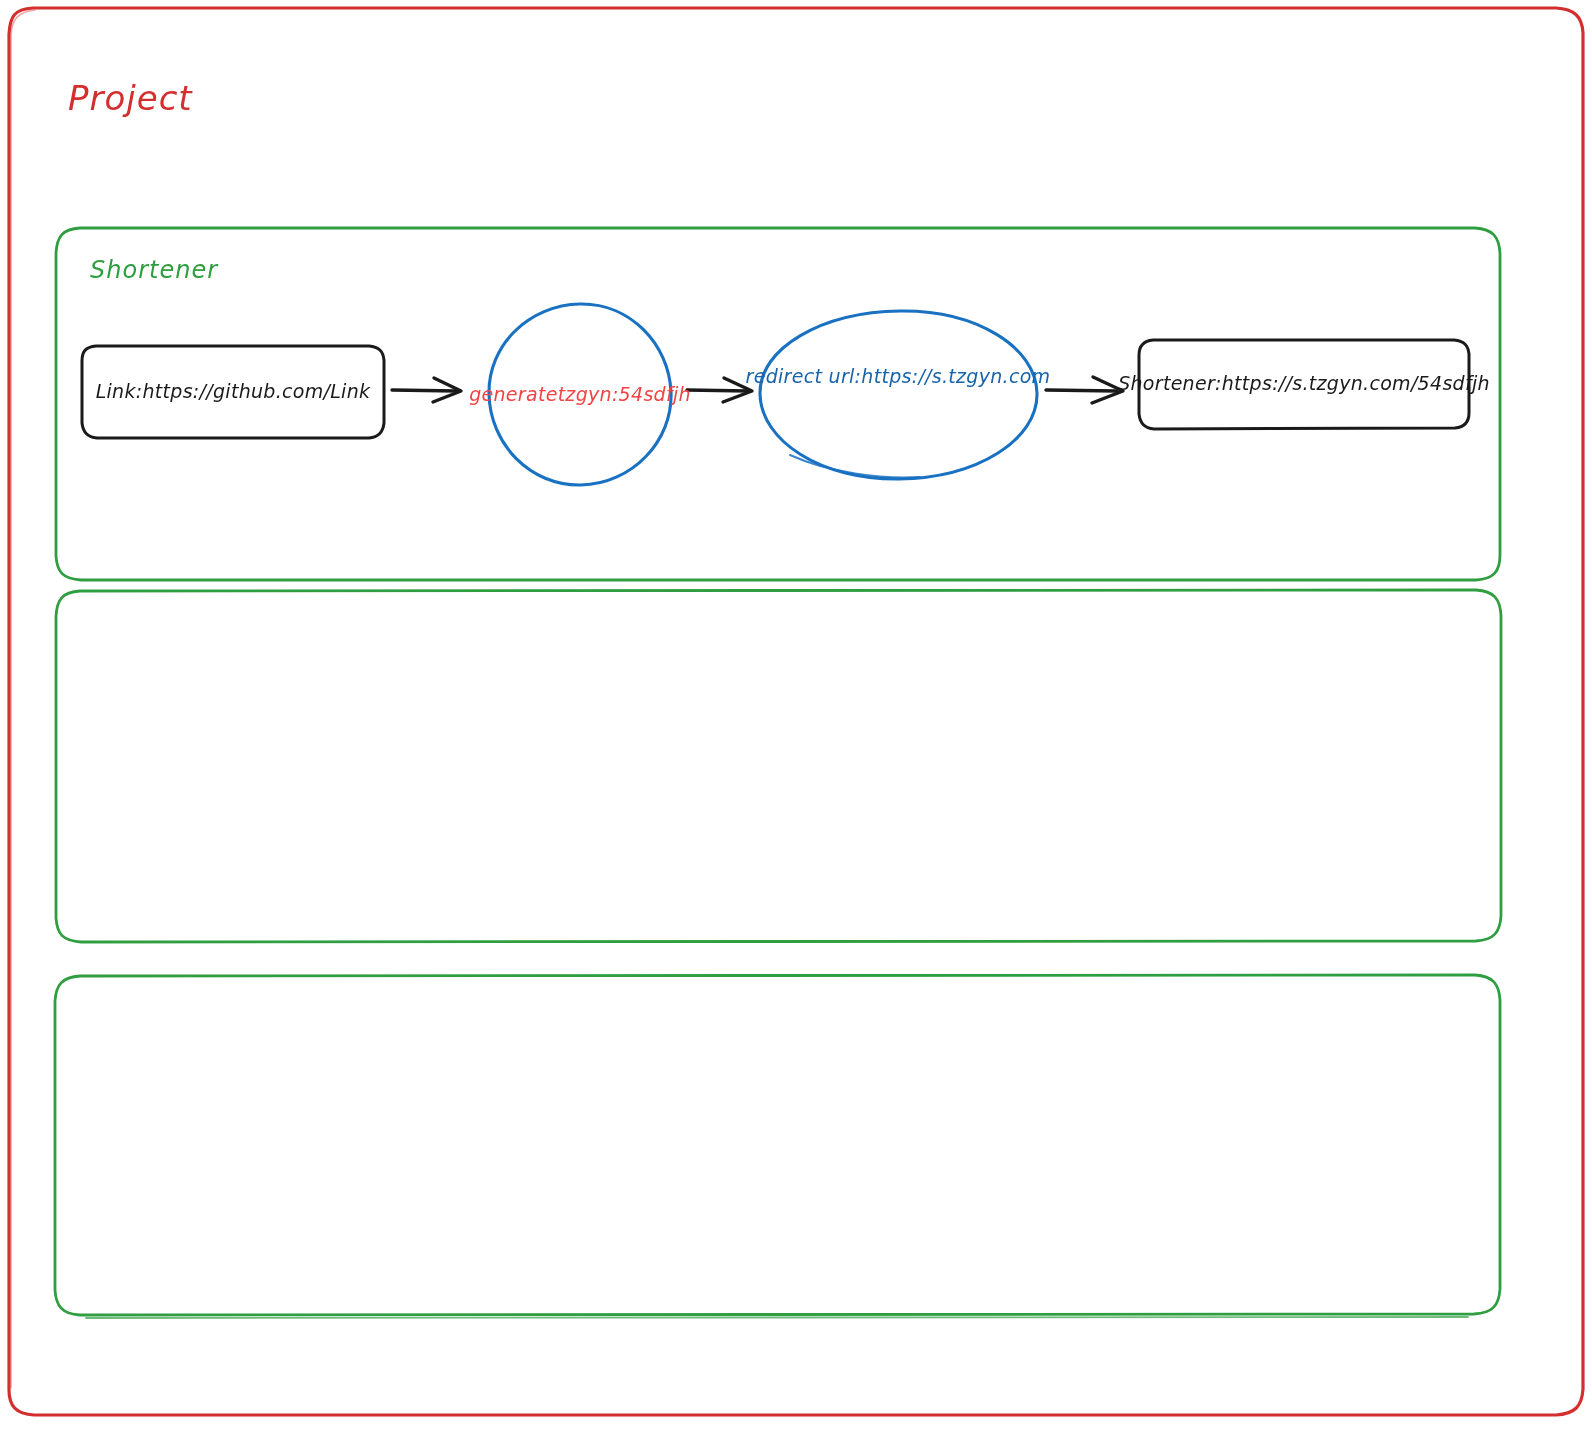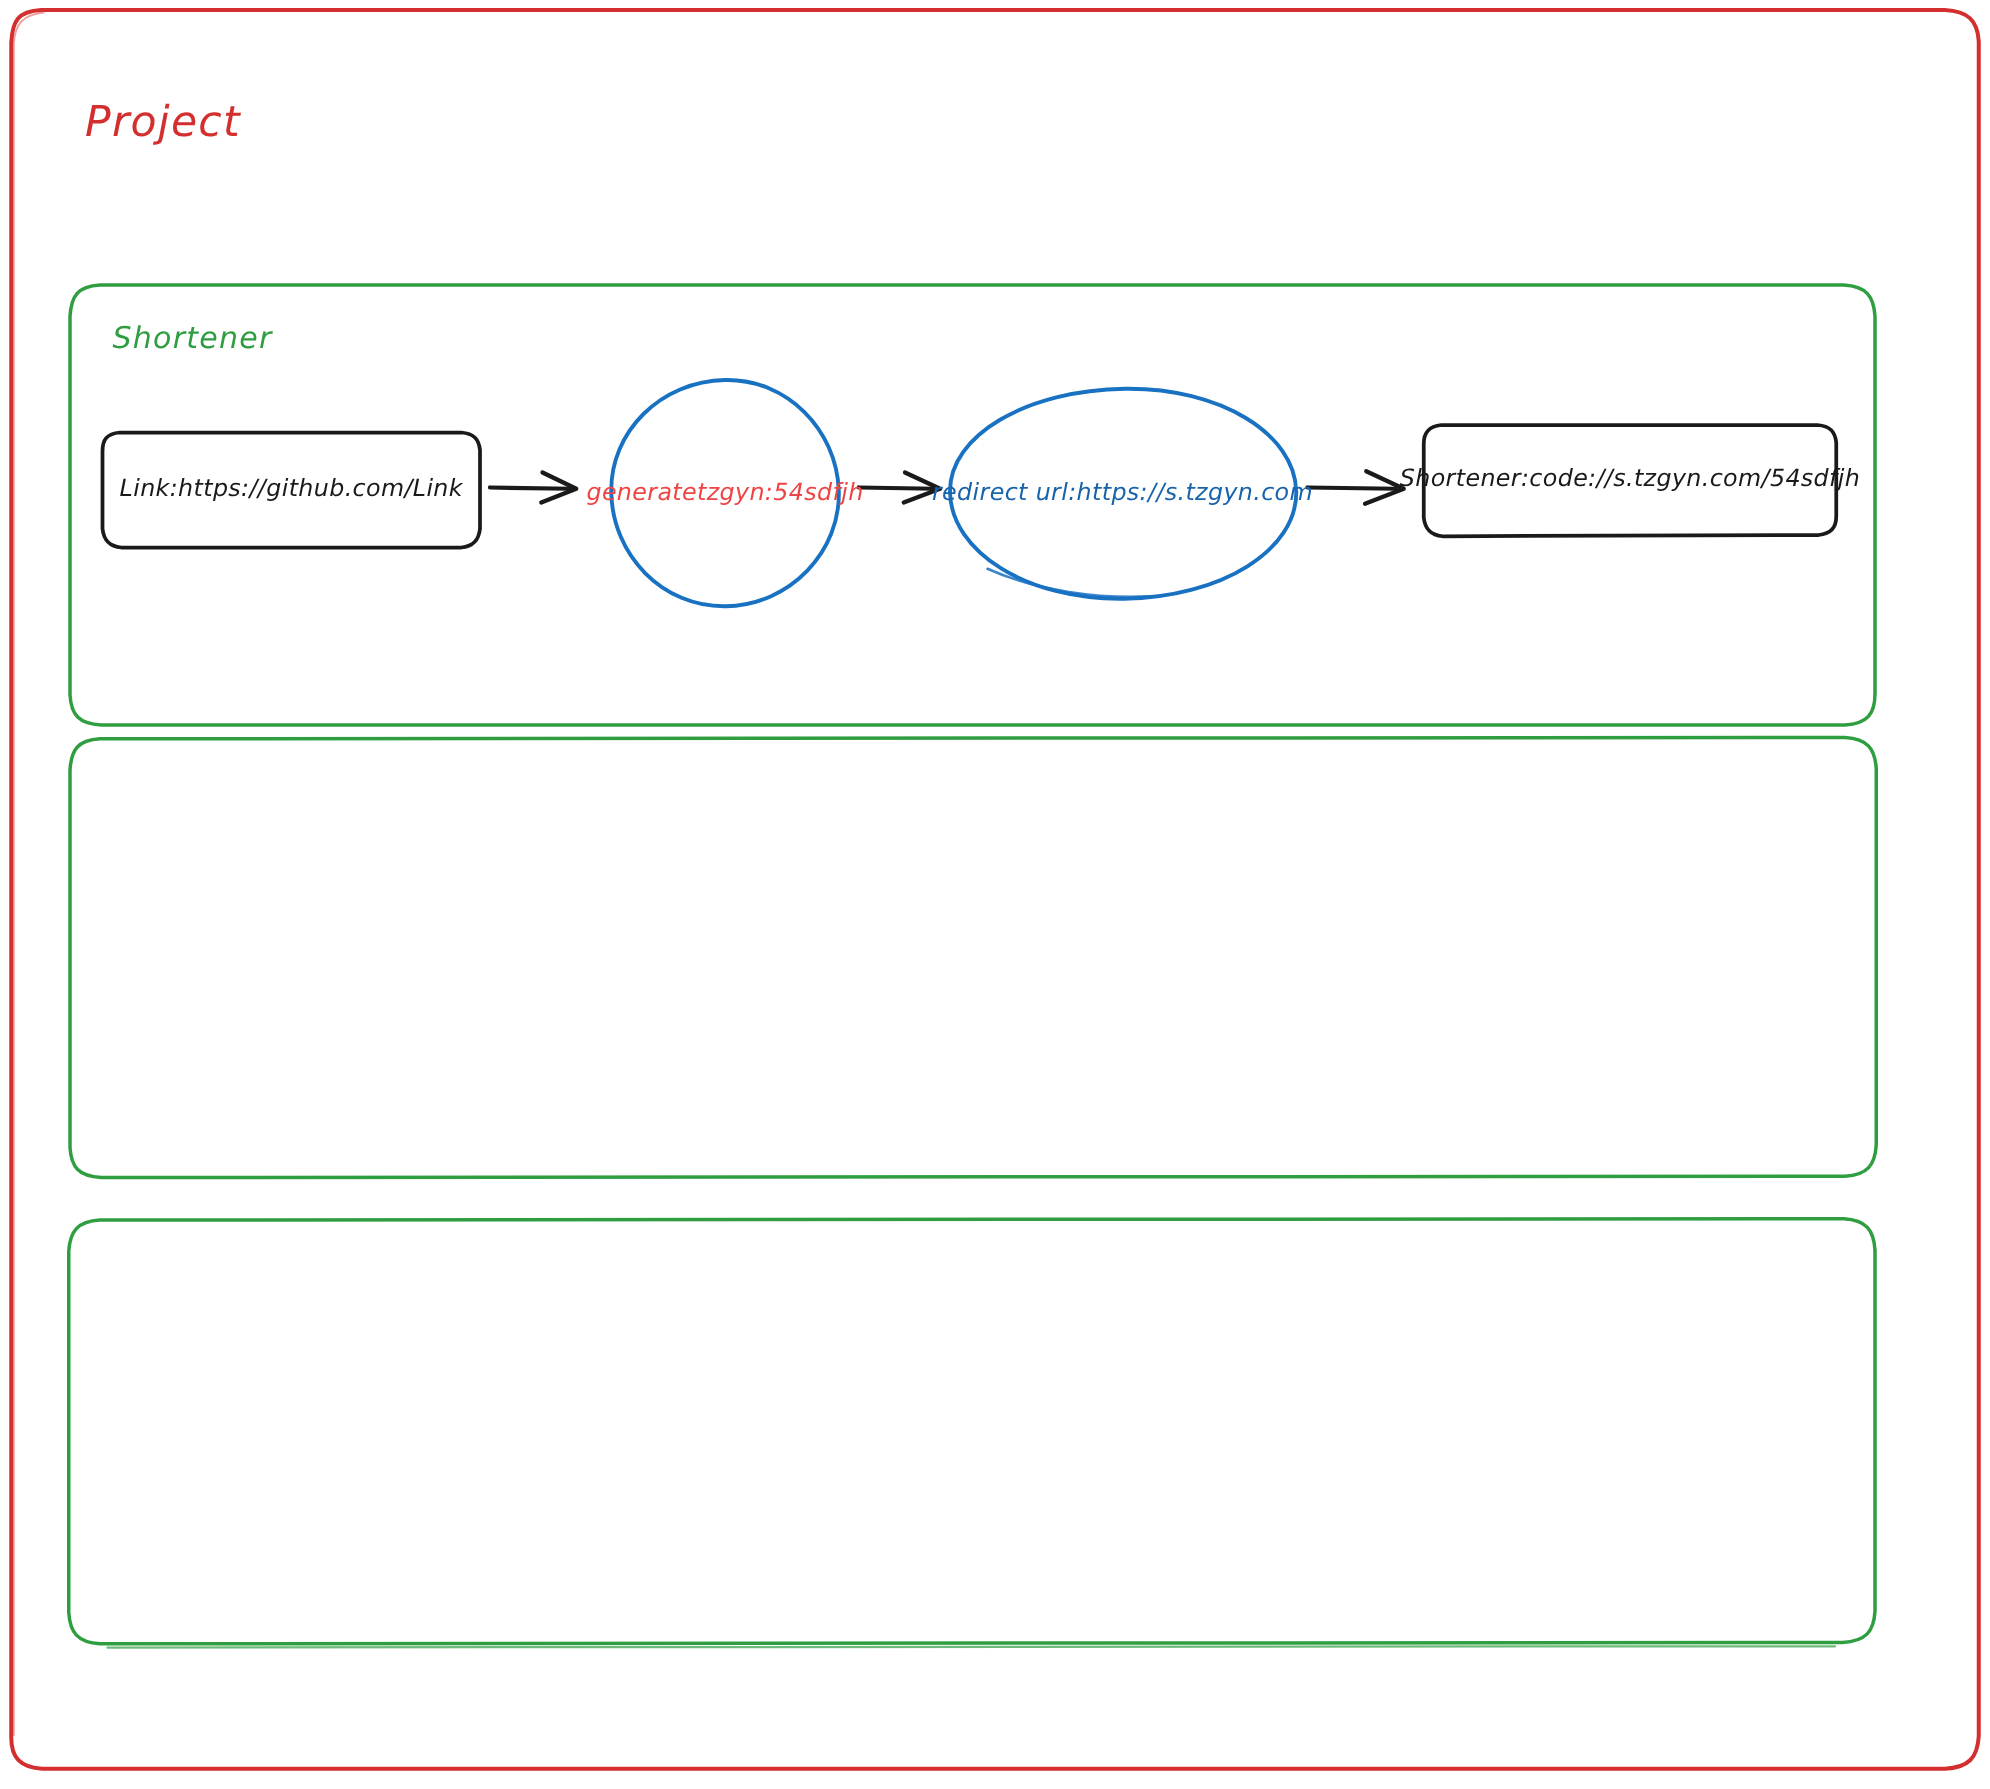--- a/index.html
+++ b/index.html
@@ -57,21 +57,21 @@
     text-align: center;
     font-size: 19px;
     line-height: 1.45;
     font-style: italic;
     letter-spacing: 0.3px;
     white-space: nowrap;
     pointer-events: none;
   }
   .n1 { left: 82px;   top: 346px;  width: 302px; height: 92px; color: #1a1a1a; }
   .n2 { left: 489px;  top: 304px;  width: 182px; height: 182px; color: #ef4444; }
-  .n3 { left: 760px;  top: 310px;  width: 276px; height: 170px; color: #1864ab; }
+  .n3 { left: 760px;  top: 292px;  width: 276px; height: 170px; color: #1864ab; }
   .n4 { left: 1139px; top: 340px;  width: 330px; height: 88px;  color: #1a1a1a; }
 </style>
 </head>
 <body>
 
 <div class="canvas">
 
   <svg class="svg-layer" viewBox="0 0 1592 1431" xmlns="http://www.w3.org/2000/svg">
 
     <g>
@@ -196,16 +196,16 @@
     <span>54sdfjh</span>
   </div>
 
   <div class="node-text n3">
     <span>redirect url:</span>
     <span>https://s.tzgyn.com</span>
   </div>
 
   <div class="node-text n4">
     <span>Shortener:</span>
-    <span>code://s.tzgyn.com/54sdfjh</span>
+    <span>https://s.tzgyn.com/54sdfjh</span>
   </div>
 
 </div>
 
 </body></html>

